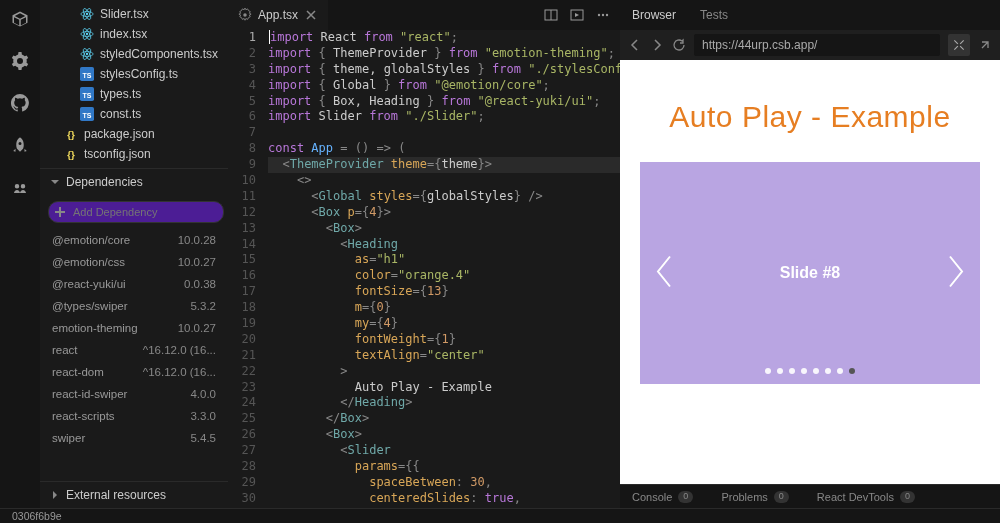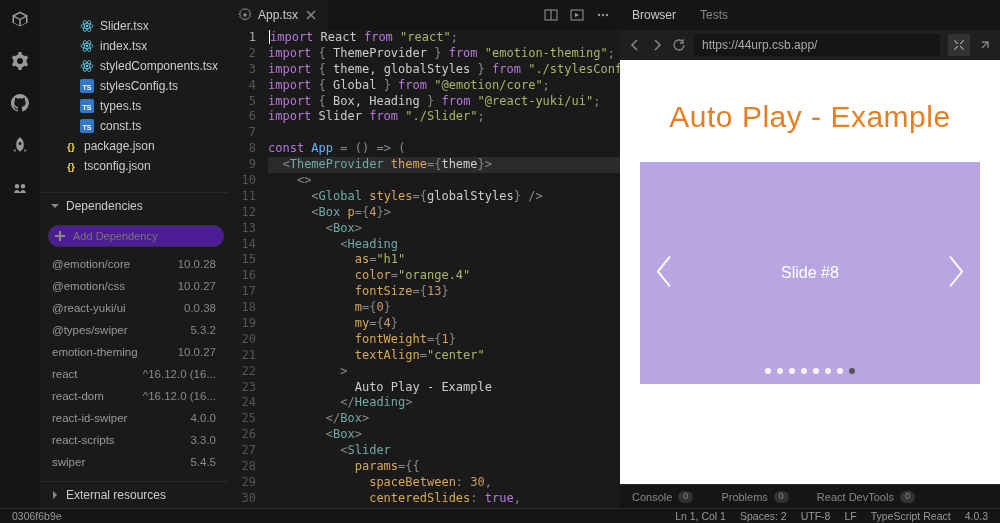--- a/index.html
+++ b/index.html
@@ -1,21 +1,21 @@
 <!DOCTYPE html>
 <html><head>
 <meta charset="utf-8">
 <style>
 *{box-sizing:border-box;margin:0;padding:0}
 body{font-family:-apple-system,BlinkMacSystemFont,"Segoe UI",sans-serif;background:#151515;color:#ccc;font-size:12px;width:1000px;height:523px;overflow:hidden}
 .app{display:flex;height:508px}
 .activity-bar{width:40px;background:#151515;display:flex;flex-direction:column;align-items:center;padding-top:10px;gap:24px}
 .activity-bar svg{width:18px;height:18px;fill:#999;cursor:pointer}
 .sidebar{width:188px;background:#1a1a1a;display:flex;flex-direction:column;overflow:hidden}
-.file-tree{padding:16px 0}
+.file-tree{padding:4px 0}
 .file-item{display:flex;align-items:center;padding:3px 8px 3px 40px;font-size:12px;color:#ccc;cursor:pointer;gap:6px}
 .file-item.less-indent{padding-left:24px}
 .file-icon{width:14px;height:14px;flex-shrink:0}
 .section-header{display:flex;align-items:center;padding:6px 10px;font-size:12px;color:#ccc;cursor:pointer;gap:6px;border-top:1px solid #2a2a2a}
 .section-header .chev{width:10px;height:10px}
 .dep-search{display:flex;padding:6px 8px;gap:4px}
 .dep-search input{flex:1;background:#4c1d95;border:1px solid #333;color:#888;padding:4px 8px 4px 24px;font-size:11px;border-radius:10px}
 .dep-search-wrap{position:relative;flex:1}
 .dep-search-wrap svg{position:absolute;left:6px;top:5px;width:12px;height:12px;fill:#888}
 .dep-list{flex:1;overflow:auto}
@@ -47,21 +47,21 @@
 .preview-tabs{display:flex;height:30px;background:#151515;align-items:center;padding:0 12px;font-size:12px;gap:24px}
 .preview-tab{cursor:pointer;color:#888}
 .preview-tab.active{color:#ccc}
 .toolbar{display:flex;align-items:center;height:30px;background:#1f1f1f;padding:0 8px;gap:8px}
 .toolbar svg{width:14px;height:14px;fill:#888;cursor:pointer}
 .addr-bar{flex:1;background:#151515;padding:4px 8px;font-size:12px;color:#aaa;border-radius:2px}
 .tool-btn{width:22px;height:22px;background:#333;border-radius:2px;display:flex;align-items:center;justify-content:center;cursor:pointer}
 .browser-content{flex:1;background:#fff;display:flex;flex-direction:column;align-items:center;padding:40px 20px 20px;position:relative}
 .browser-title{font-size:30px;font-weight:300;color:#e67e22;letter-spacing:0.5px;margin-bottom:28px;font-family:-apple-system,sans-serif}
 .slider-box{width:340px;height:222px;background:#b9a5e2;display:flex;align-items:center;justify-content:center;position:relative}
-.slide-text{color:#fff;font-size:16px;font-weight:400}
+.slide-text{color:#fff;font-size:16px;font-weight:700}
 .arrow{position:absolute;top:50%;transform:translateY(-50%);cursor:pointer}
 .arrow svg{width:22px;height:38px;stroke:#fff;stroke-width:2;fill:none}
 .arrow.left{left:12px}
 .arrow.right{right:12px}
 .dots{position:absolute;bottom:10px;left:50%;transform:translateX(-50%);display:flex;gap:6px}
 .dot{width:6px;height:6px;border-radius:50%;background:rgba(255,255,255,0.9)}
 .dot.active{background:#555}
 .console-bar{height:24px;background:#151515;display:flex;align-items:center;padding:0 12px;gap:28px;font-size:11px;color:#888;border-top:1px solid #2a2a2a}
 .console-item{display:flex;gap:6px;cursor:pointer}
 .badge{background:#333;color:#888;border-radius:8px;padding:0 5px;font-size:9px}
@@ -346,21 +346,13 @@
       <div class="console-item">
           <span>React DevTools</span>
           <span class="badge">0</span>
         </div>
     </div>
   </div>
 </div>
 
 <div class="status-bar">
   <div class="status-left">0306f6b9e</div>
-  <div class="status-right">
-    <span>Ln 1, Col 1</span>
-    <span>Spaces: 2</span>
-    <span>UTF-8</span>
-    <span>LF</span>
-    <span>TypeScript React</span>
-    <span>4.0.3</span>
-  </div>
 </div>
 
 </body></html>

